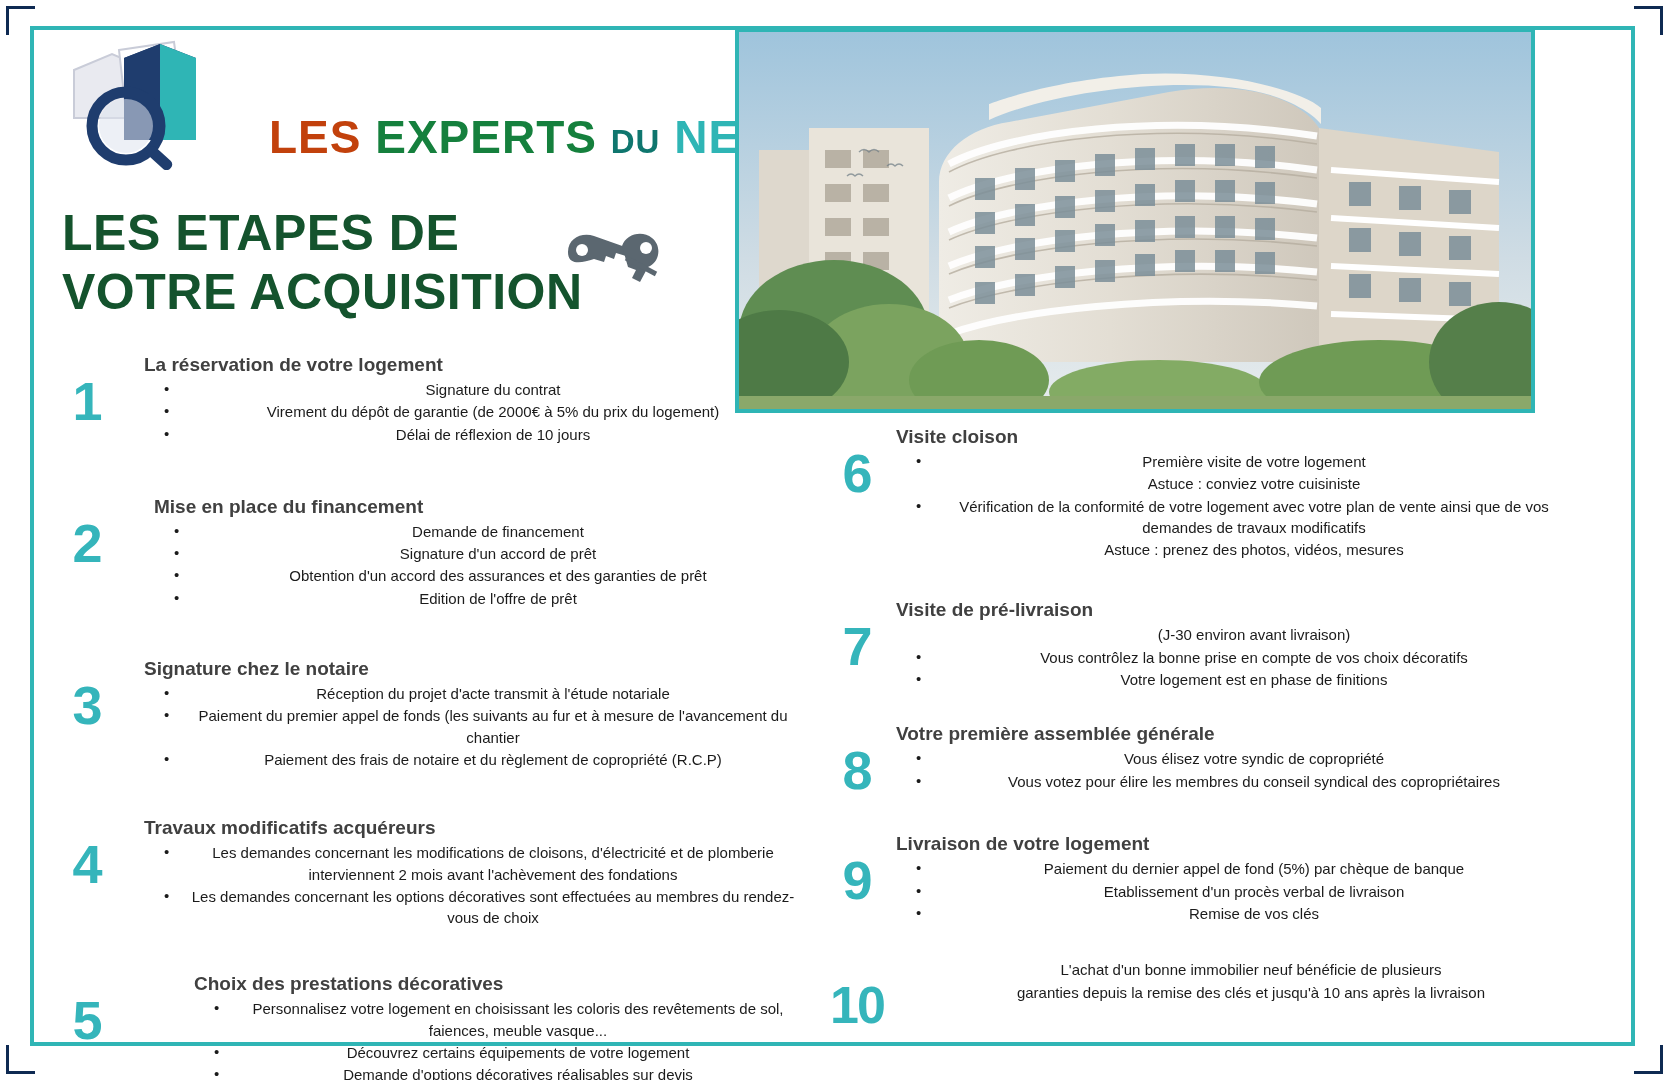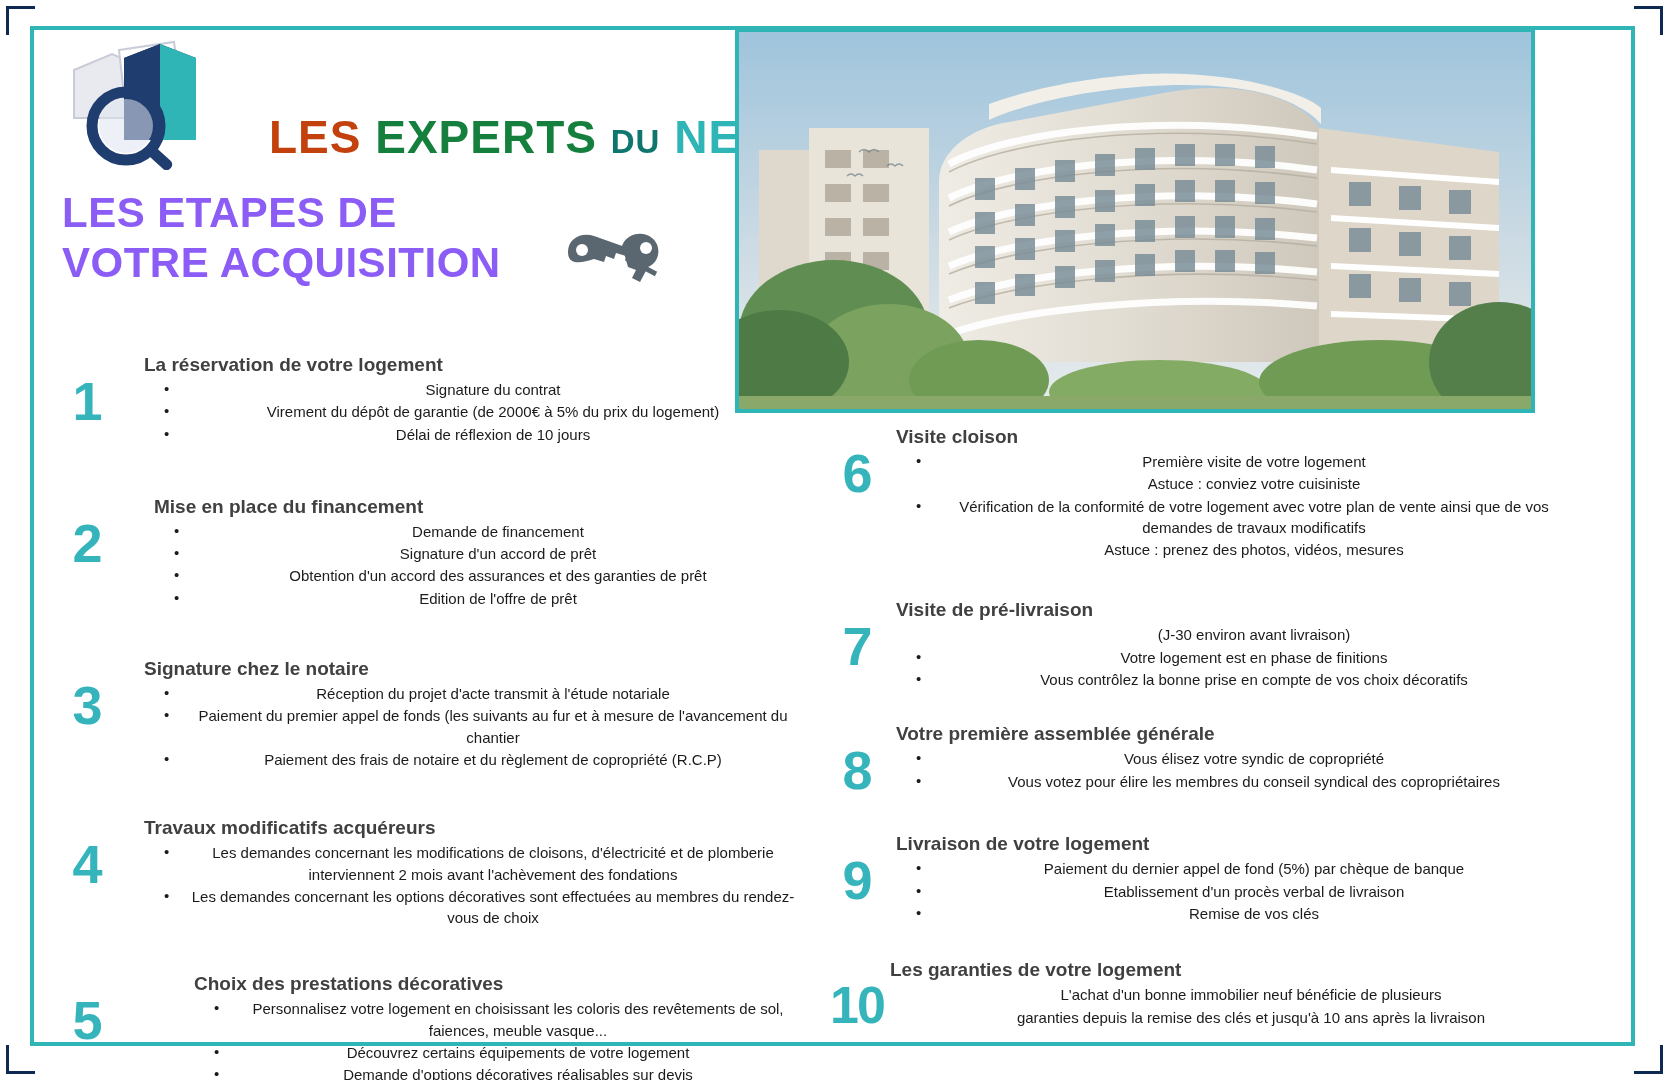--- a/index.html
+++ b/index.html
@@ -66,25 +66,25 @@
   }
   .logo-les { color: #c2410c; }
   .logo-experts { color: #15803d; }
   .logo-du { color: #0f766e; font-size: 33px; }
   .logo-neuf { color: #2fb5b5; }
 
   
   .headline {
     position: absolute;
     left: 62px;
-    top: 188px;
+    top: 204px;
     width: 560px;
-    font-size: 42px;
+    font-size: 50px;
     font-weight: bold;
-    color: #8b5cf6;
+    color: #14532d;
     line-height: 1.18;
     letter-spacing: 0.5px;
   }
 
   
   .keys-icon {
     position: absolute;
     left: 556px;
     top: 222px;
     width: 120px;
@@ -413,22 +413,22 @@
         </ul>
       </div>
     </div>
 
     <div class="step r7">
       <div class="step-num">7</div>
       <div class="step-body">
         <div class="step-title">Visite de pré-livraison</div>
         <ul class="step-list">
           <li class="nobullet">(J-30 environ avant livraison)</li>
+          <li class="bullet">Vous contrôlez la bonne prise en compte de vos choix décoratifs</li>
           <li class="bullet">Votre logement est en phase de finitions</li>
-          <li class="bullet">Vous contrôlez la bonne prise en compte de vos choix décoratifs</li>
         </ul>
       </div>
     </div>
 
     <div class="step r8">
       <div class="step-num">8</div>
       <div class="step-body">
         <div class="step-title">Votre première assemblée générale</div>
         <ul class="step-list">
           <li class="bullet">Vous élisez votre syndic de copropriété</li>
@@ -445,21 +445,20 @@
           <li class="bullet">Paiement du dernier appel de fond (5%) par chèque de banque</li>
           <li class="bullet">Etablissement d'un procès verbal de livraison</li>
           <li class="bullet">Remise de vos clés</li>
         </ul>
       </div>
     </div>
 
     <div class="step r10">
       <div class="step-num ten">10</div>
       <div class="step-body" style="margin-left:-6px;">
-        <div class="step-title">Les garanties de votre logement</div>
         <ul class="step-list">
           <li class="nobullet">L'achat d'un bonne immobilier neuf bénéficie de plusieurs</li>
           <li class="nobullet">garanties depuis la remise des clés et jusqu'à 10 ans après la livraison</li>
         </ul>
       </div>
     </div>
 
   </div>
 
 </div>

